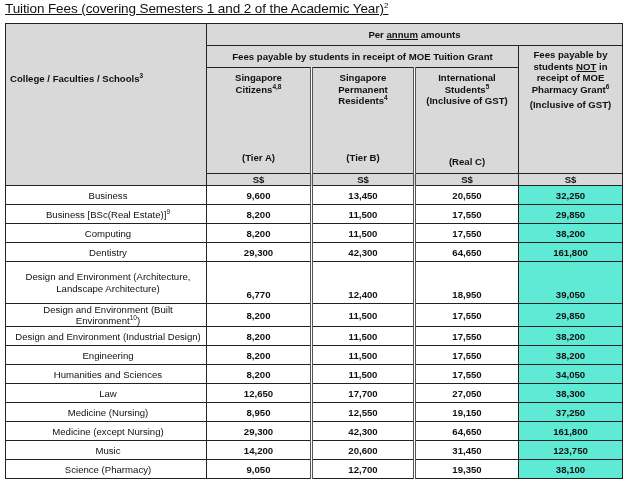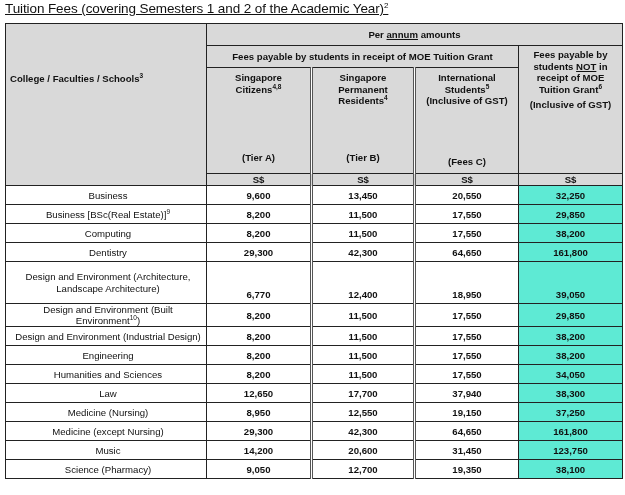--- a/index.html
+++ b/index.html
@@ -45,41 +45,41 @@
     <tr style="height:22px">
       <th class="hdr-left" rowspan="4"><span>College / Faculties / Schools</span><sup>3</sup></th>
       <th class="hdr" colspan="4"><span>Per </span><u>annum</u><span> amounts</span></th>
     </tr>
     <tr style="height:22px">
       <th class="hdr" colspan="3">Fees payable by students in receipt of MOE Tuition Grant</th>
       <th class="hdr sub" rowspan="2" style="padding-top:3px;margin-left:29px;">
         <div>Fees payable by</div>
         <div><span>students </span><u>NOT</u><span> in</span></div>
         <div>receipt of MOE</div>
-        <div><span>Tuition Grant</span><sup>6</sup></div>
+        <div><span>Pharmacy Grant</span><sup>6</sup></div>
         <div style="margin-top:4px">(Inclusive of GST)</div>
       </th>
     </tr>
     <tr style="height:106px">
       <th class="hdr sub col-a">
         <div>Singapore</div>
         <div><span>Citizens</span><sup>4,8</sup></div>
         <div class="tier" style="top:84px">(Tier A)</div>
       </th>
       <th class="hdr sub col-b">
         <div>Singapore</div>
         <div>Permanent</div>
         <div><span>Residents</span><sup>4</sup></div>
         <div class="tier" style="top:84px">(Tier B)</div>
       </th>
       <th class="hdr sub">
         <div>International</div>
         <div><span>Students</span><sup>5</sup></div>
         <div>(Inclusive of GST)</div>
-        <div class="tier" style="top:88px">(Fees C)</div>
+        <div class="tier" style="top:88px">(Real C)</div>
       </th>
     </tr>
     <tr class="sdollar">
       <th class="hdr col-a">S$</th>
       <th class="hdr col-b">S$</th>
       <th class="hdr">S$</th>
       <th class="hdr">S$</th>
     </tr>
   </thead>
   <tbody>
@@ -146,21 +146,21 @@
       <td class="name">Humanities and Sciences</td>
       <td class="num col-a">8,200</td>
       <td class="num col-b">11,500</td>
       <td class="num">17,550</td>
       <td class="num yel">34,050</td>
     </tr>
     <tr class="row">
       <td class="name">Law</td>
       <td class="num col-a">12,650</td>
       <td class="num col-b">17,700</td>
-      <td class="num">37,940</td>
+      <td class="num">27,050</td>
       <td class="num yel">38,300</td>
     </tr>
     <tr class="row">
       <td class="name">Medicine (Nursing)</td>
       <td class="num col-a">8,950</td>
       <td class="num col-b">12,550</td>
       <td class="num">19,150</td>
       <td class="num yel">37,250</td>
     </tr>
     <tr class="row">

